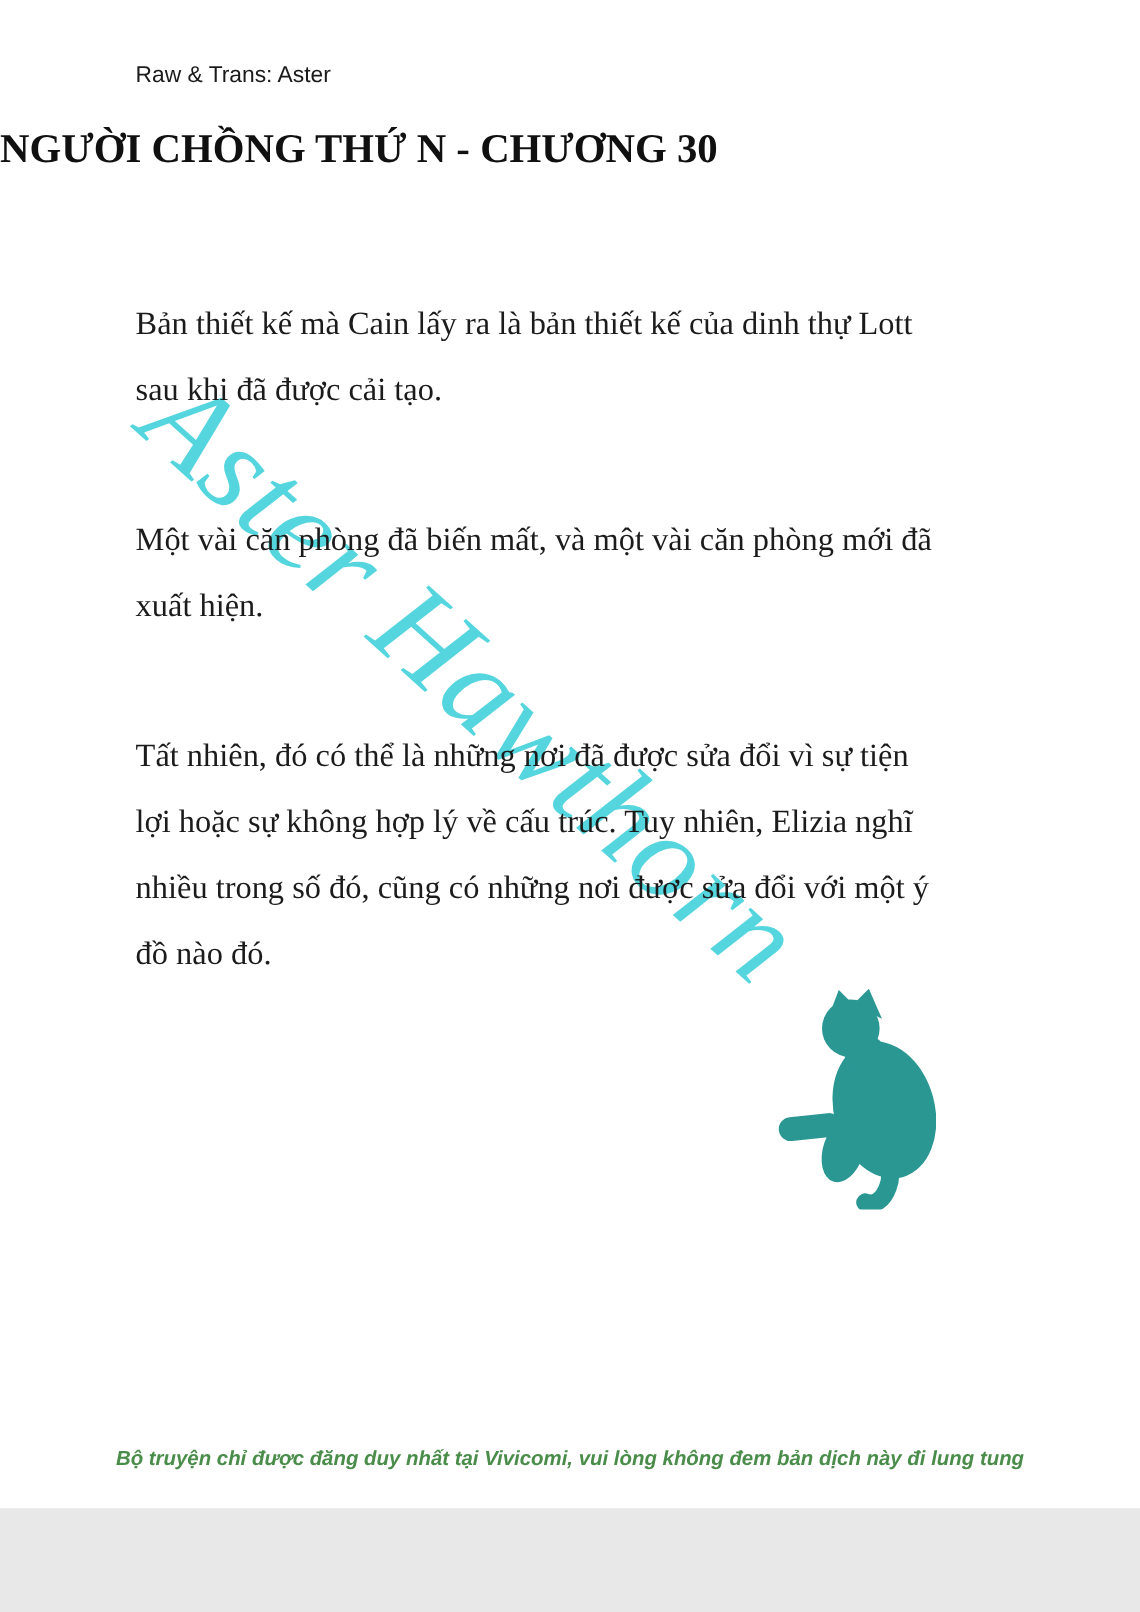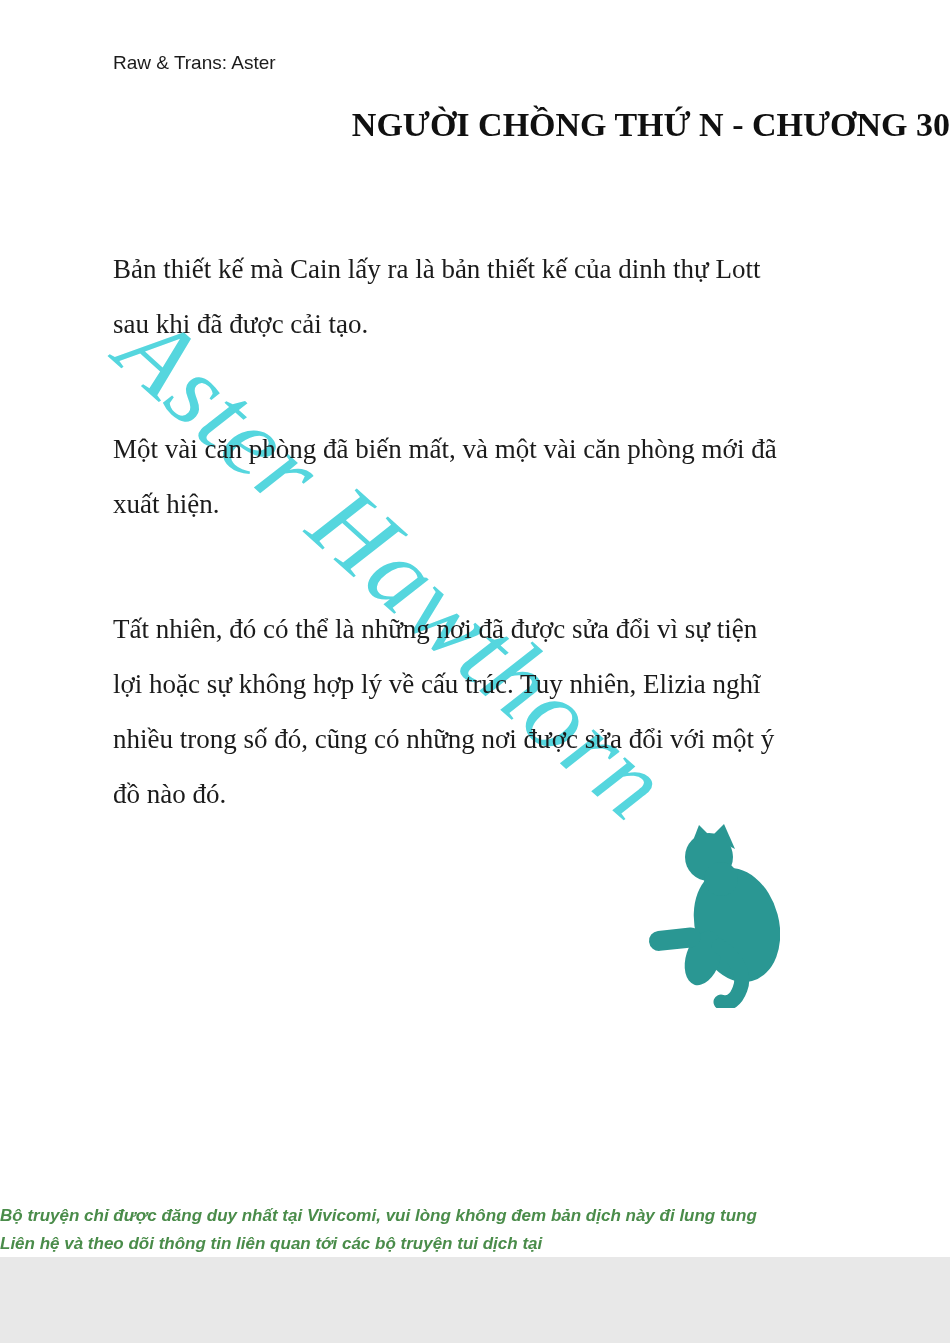--- a/index.html
+++ b/index.html
@@ -20,41 +20,41 @@
     font-family:"Liberation Serif", serif;
   }
   .credit{
     position:absolute;left:113px;top:52px;
     font-family:"Liberation Sans", sans-serif;
     font-size:19px;color:var(--text-color);
     z-index:3;
   }
   .title{
     position:absolute;left:0;top:106px;width:100%;
-    text-align:right;font-weight:bold;font-size:34px;
+    text-align:left;font-weight:bold;font-size:34px;
     color:#101010;z-index:3;
   }
   .body-text{
     position:absolute;left:113px;top:242px;width:732px;
     font-size:27px;line-height:55px;color:var(--text-color);
     z-index:3;
   }
   .body-text p{margin:0 0 70px 0;white-space:pre-line;}
   .watermark{
     position:absolute;left:170px;top:295px;
     font-style:italic;font-size:104px;line-height:1;
     letter-spacing:2px;white-space:nowrap;
     color:var(--watermark-color);
     transform:rotate(42deg);transform-origin:0 0;
     z-index:1;
   }
   .cat{position:absolute;left:645px;top:813px;z-index:2;}
   .footer{
     position:absolute;left:0;top:1202px;width:100%;
-    text-align:left;
+    text-align:center;
     font-family:"Liberation Sans", sans-serif;
     font-style:italic;font-weight:bold;
     font-size:17px;line-height:28px;
     color:var(--footer-color);z-index:3;
   }
   .logo{
     position:absolute;left:10px;top:1286px;
     font-family:"Liberation Sans", sans-serif;
     font-style:italic;font-weight:bold;font-size:37px;
     letter-spacing:1px;color:var(--logo-color);
@@ -94,18 +94,17 @@
     <p>Một vài căn phòng đã biến mất, và một vài căn phòng mới đã
 xuất hiện.</p>
     <p>Tất nhiên, đó có thể là những nơi đã được sửa đổi vì sự tiện
 lợi hoặc sự không hợp lý về cấu trúc. Tuy nhiên, Elizia nghĩ
 nhiều trong số đó, cũng có những nơi được sửa đổi với một ý
 đồ nào đó.</p>
   </div>
 
   <div class="footer">
     <div>Bộ truyện chỉ được đăng duy nhất tại Vivicomi, vui lòng không đem bản dịch này đi lung tung</div>
-    <div>Liên hệ và theo dõi thông tin liên quan tới các bộ truyện tui dịch tại</div>
   </div>
 
   <div class="logo">Vcomycs</div>
 
 </div>
 
 </body></html>

